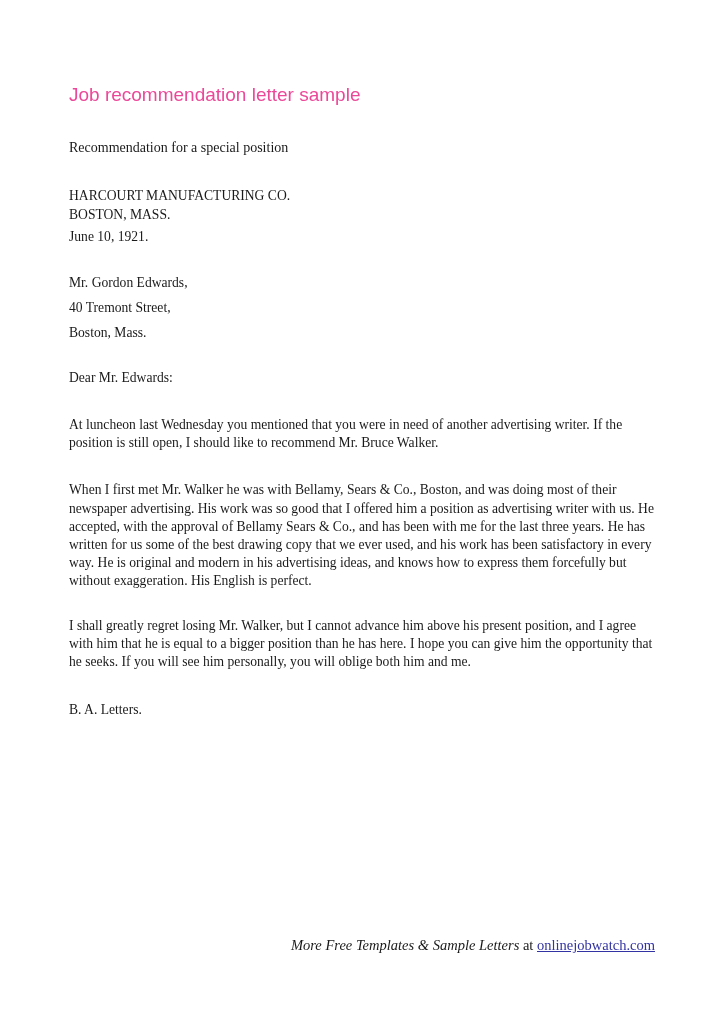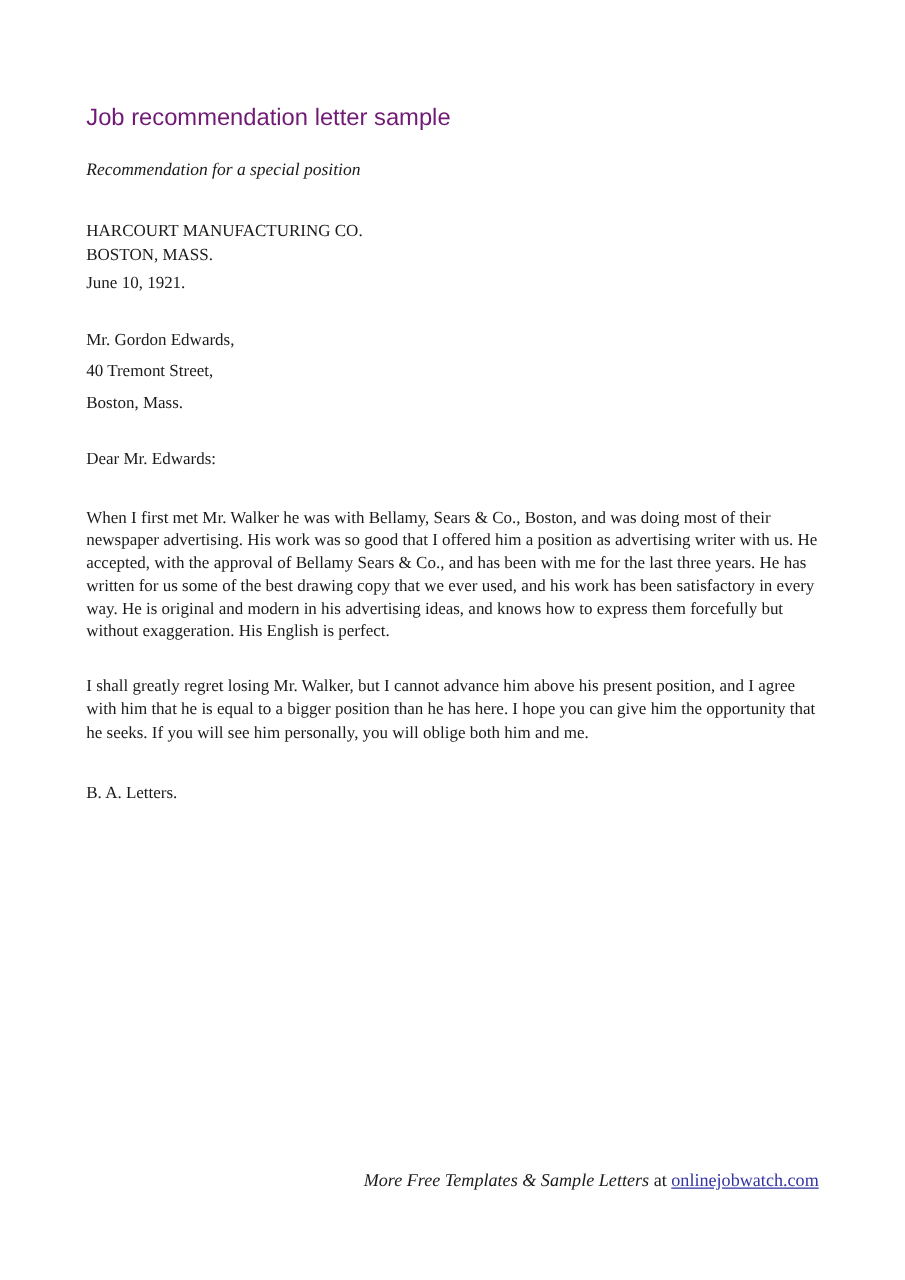--- a/index.html
+++ b/index.html
@@ -21,28 +21,27 @@
     background: #ffffff;
   }
   .content {
     padding: 84px 66px 0 69px;
   }
   .doc-title {
     font-family: "Liberation Sans", sans-serif;
     font-size: 19px;
     line-height: 22px;
     font-weight: 400;
-    color: #701a75;
+    color: #ec4899;
     margin: 0;
   }
   .doc-subtitle {
     font-size: 14px;
     line-height: 17px;
-    font-style: italic;
-    margin: 22px 0 0 0;
+    margin: 33px 0 0 0;
   }
   .sender-block {
     margin: 30px 0 0 0;
     font-size: 13.6px;
     line-height: 19px;
   }
   .sender-block p { margin: 0; }
   .date-line {
     margin: 3px 0 0 0;
     font-size: 13.6px;
@@ -115,20 +114,21 @@
     <p class="date-line">June 10, 1921.</p>
 
     <div class="recipient-block">
       <p>Mr. Gordon Edwards,</p>
       <p>40 Tremont Street,</p>
       <p>Boston, Mass.</p>
     </div>
 
     <p class="salutation">Dear Mr. Edwards:</p>
 
+    <p class="body-paragraph p1">At luncheon last Wednesday you mentioned that you were in need of another advertising writer. If the position is still open, I should like to recommend Mr. Bruce Walker.</p>
 
     <p class="body-paragraph p2">When I first met Mr. Walker he was with Bellamy, Sears &amp; Co., Boston, and was doing most of their newspaper advertising. His work was so good that I offered him a position as advertising writer with us. He accepted, with the approval of Bellamy Sears &amp; Co., and has been with me for the last three years. He has written for us some of the best drawing copy that we ever used, and his work has been satisfactory in every way. He is original and modern in his advertising ideas, and knows how to express them forcefully but without exaggeration. His English is perfect.</p>
 
     <p class="body-paragraph p3">I shall greatly regret losing Mr. Walker, but I cannot advance him above his present position, and I agree with him that he is equal to a bigger position than he has here. I hope you can give him the opportunity that he seeks. If you will see him personally, you will oblige both him and me.</p>
 
 
     <p class="signature">B. A. Letters.</p>
 
   </div>
 

